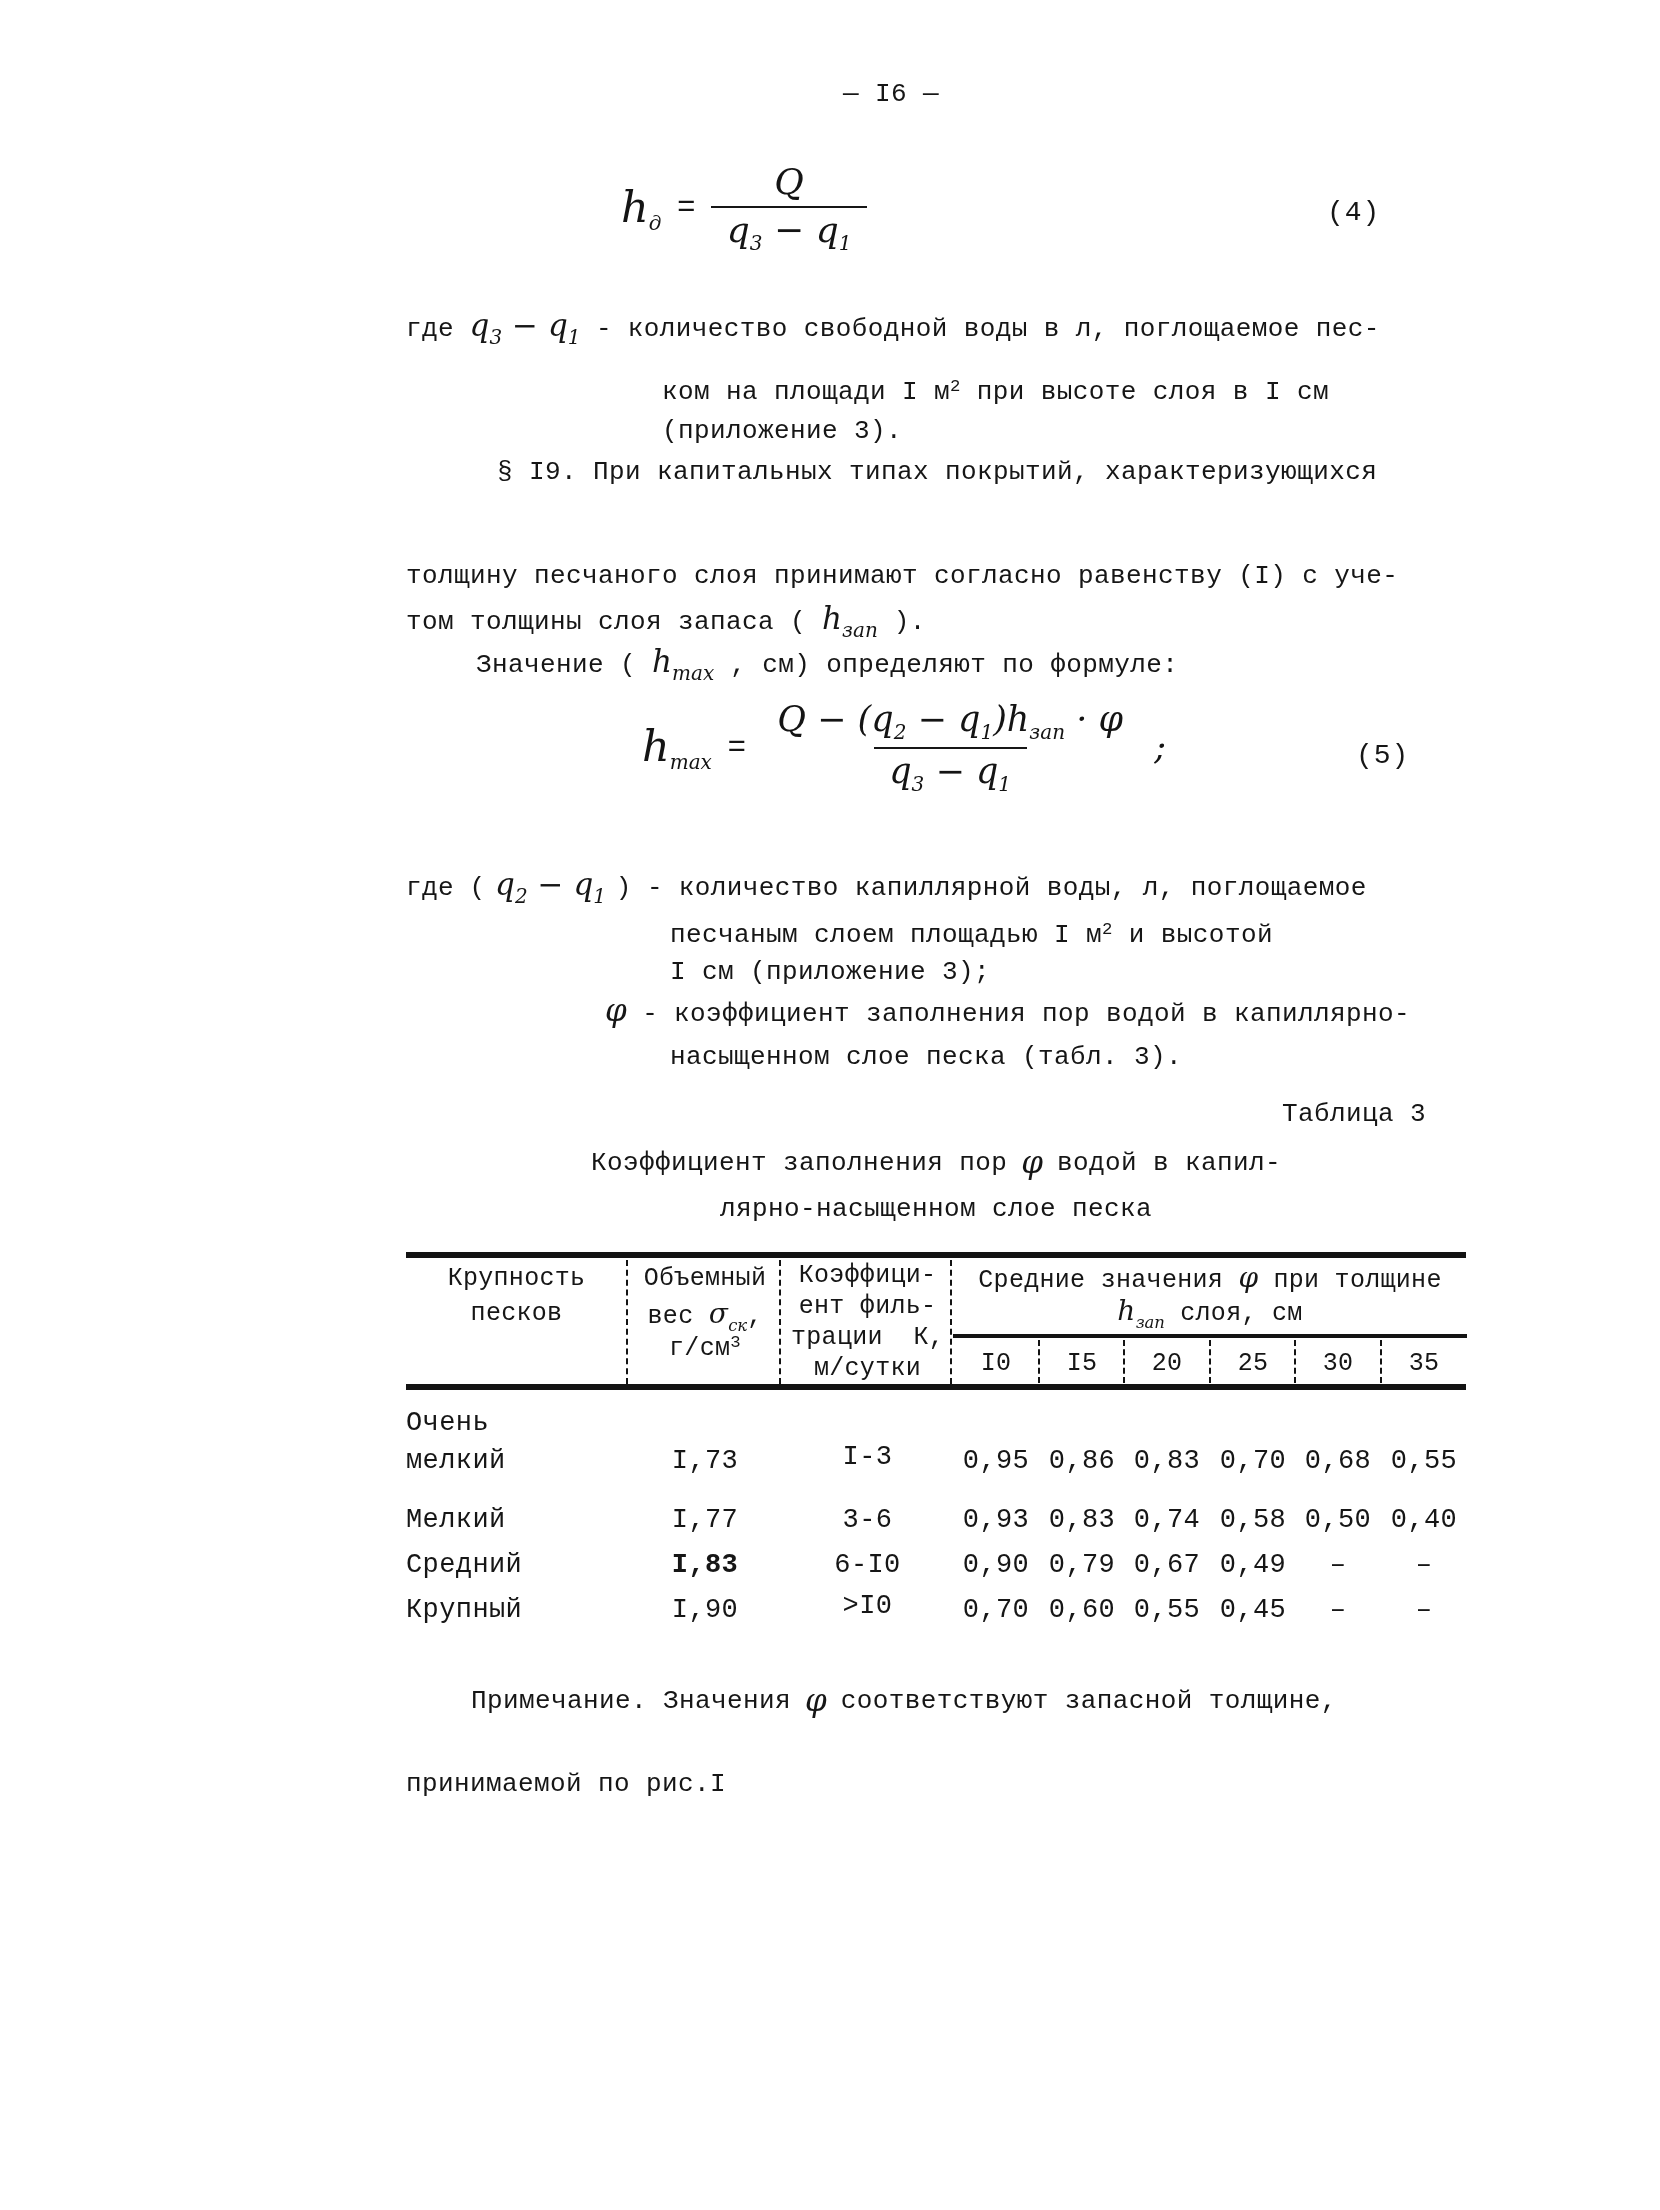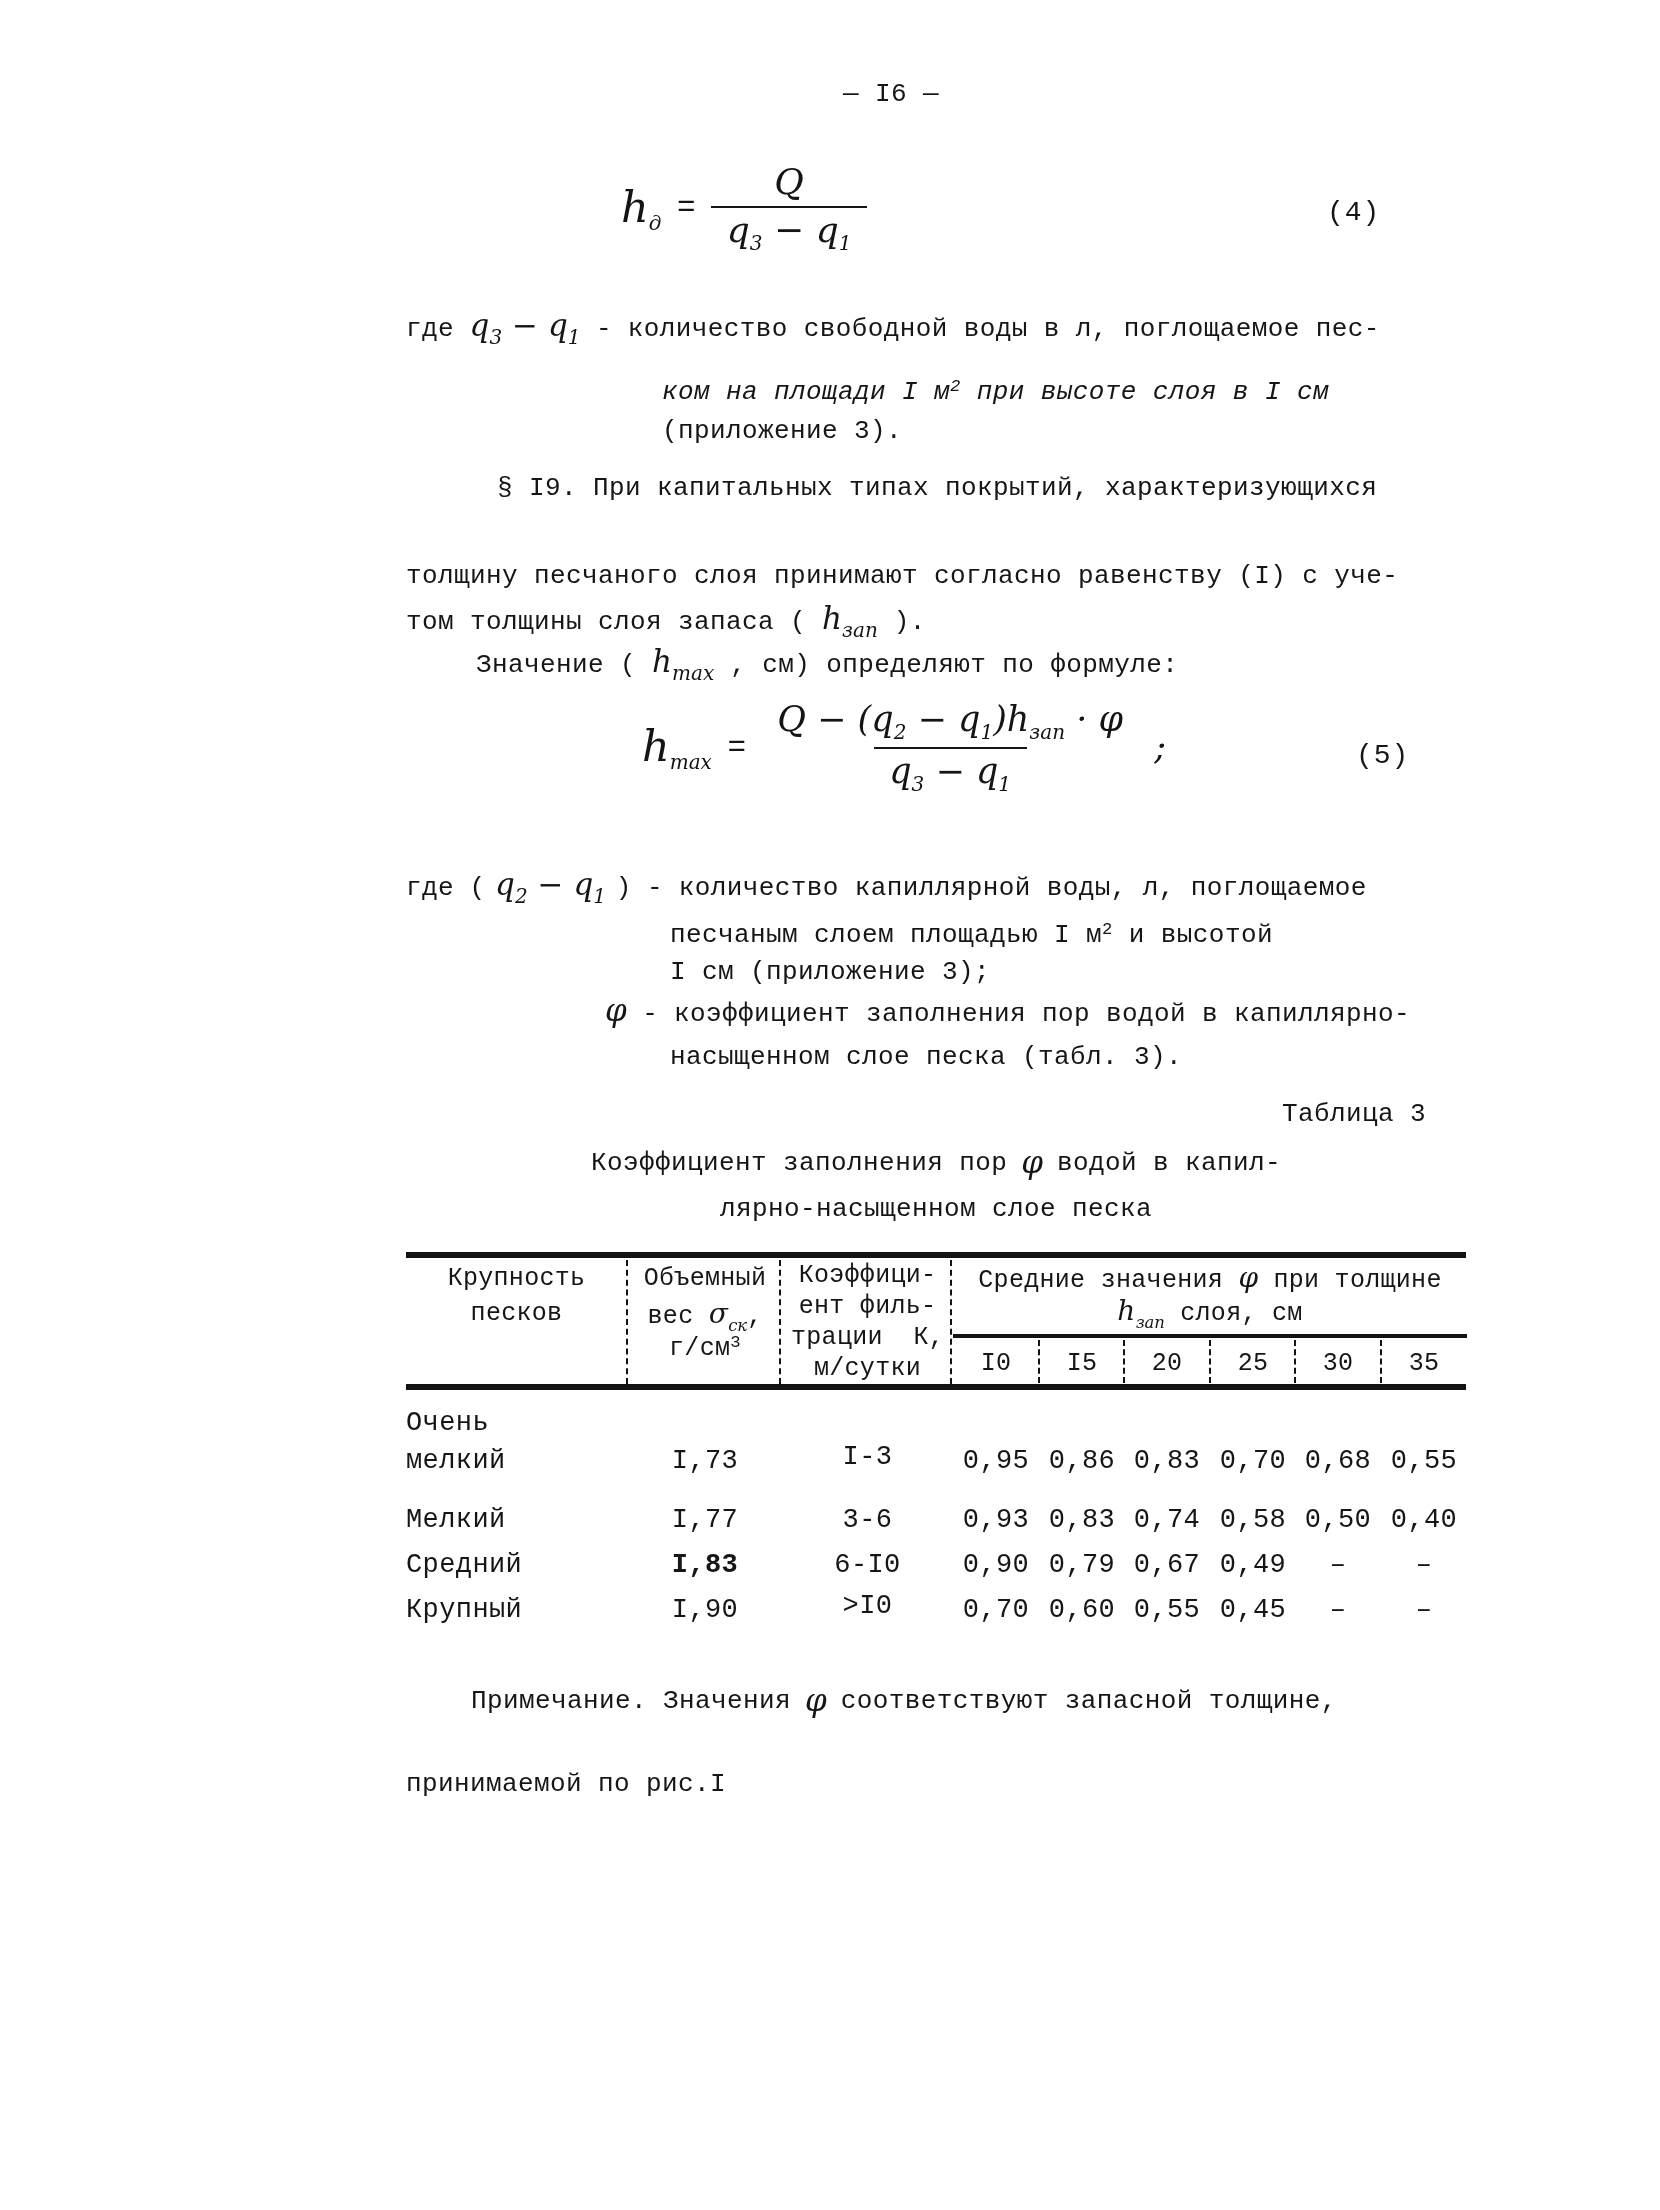--- a/index.html
+++ b/index.html
@@ -53,24 +53,24 @@
     </span>
   </div>
   <div class="abs mono eqnum" style="left:1327px;top:197px;">(4)</div>
 
   <div class="abs mono body-text flexrow" style="left:406px;top:311px;">
     <span>где</span>
     <span class="hw hwsm"><span>q</span><sub class="hwsub">3</sub> <span>−</span> <span>q</span><sub class="hwsub">1</sub></span>
     <span>-</span>
     <span>количество свободной воды в л, поглощаемое пес-</span>
   </div>
-  <div class="abs mono body-text" style="left:662px;top:372px;font-style:italic;"><span>ком на площади I м</span><sup class="tw">2</sup><span> при высоте слоя в I см</span></div>
+  <div class="abs mono body-text" style="left:662px;top:372px;"><span>ком на площади I м</span><sup class="tw">2</sup><span> при высоте слоя в I см</span></div>
   <div class="abs mono body-text" style="left:662px;top:417px;">(приложение 3).</div>
 
-  <div class="abs mono body-text" style="left:497px;top:474px;">§ I9. При капитальных типах покрытий, характеризующихся</div>
+  <div class="abs mono body-text" style="left:497px;top:458px;">§ I9. При капитальных типах покрытий, характеризующихся</div>
   <div class="abs mono body-text" style="left:406px;top:562px;">толщину песчаного слоя принимают согласно равенству (I) с уче-</div>
   <div class="abs mono body-text" style="left:406px;top:604px;"><span>том толщины слоя запаса ( </span><span class="hw hwsm"><span>h</span><sub class="hwsub">зап</sub></span><span> ).</span></div>
   <div class="abs mono body-text" style="left:476px;top:647px;"><span>Значение ( </span><span class="hw hwsm"><span>h</span><sub class="hwsub">max</sub></span><span> , см) определяют по формуле:</span></div>
 
   <div class="abs eq f5" style="left:642px;top:699px;">
     <span class="lhs hw"><span>h</span><sub class="hwsub">max</sub></span>
     <span class="eqsign mono">=</span>
     <span class="frac">
       <span class="fnum hw"><span>Q</span> <span>−</span> <span>(</span><span>q</span><sub class="hwsub">2</sub> <span>−</span> <span>q</span><sub class="hwsub">1</sub><span>)</span><span>h</span><sub class="hwsub">зап</sub> <span>·</span> <span class="phi">φ</span></span>
       <span class="fden hw"><span>q</span><sub class="hwsub">3</sub> <span>−</span> <span>q</span><sub class="hwsub">1</sub></span>

